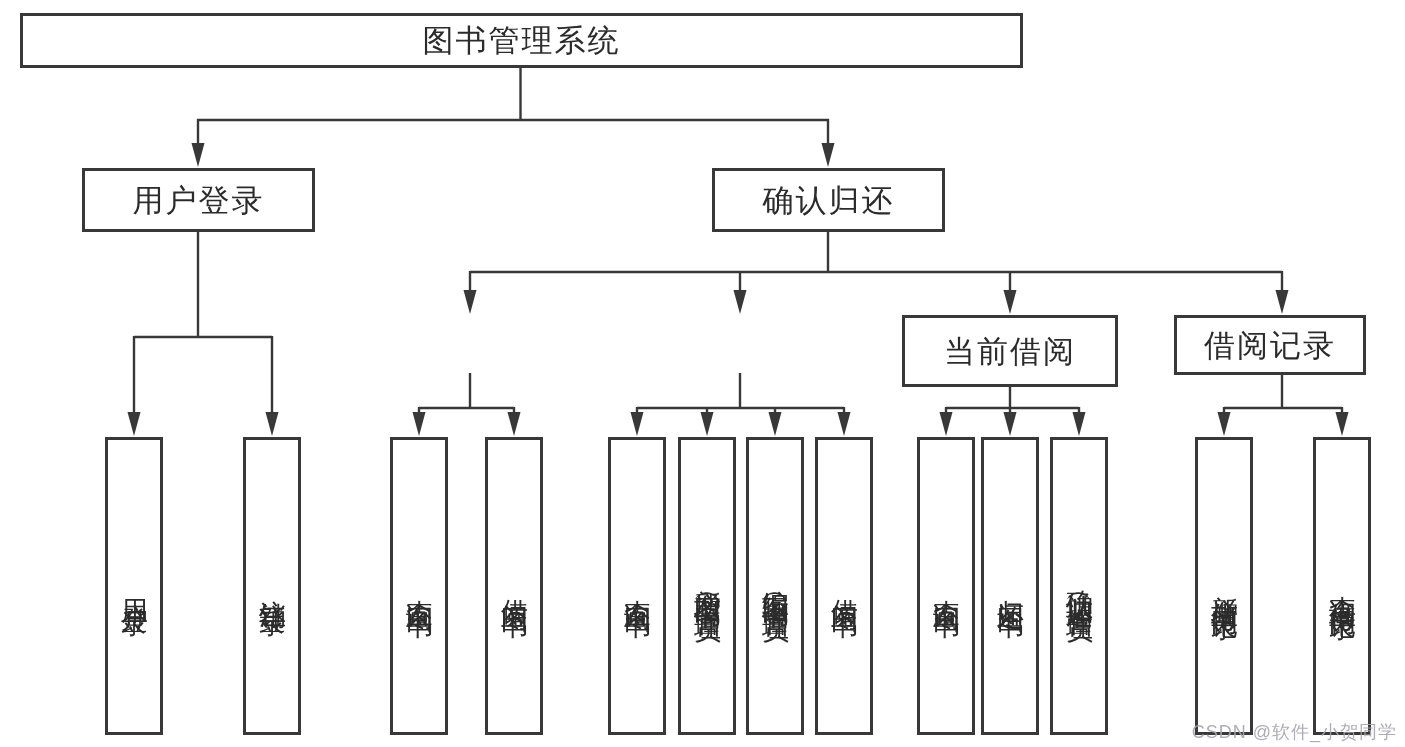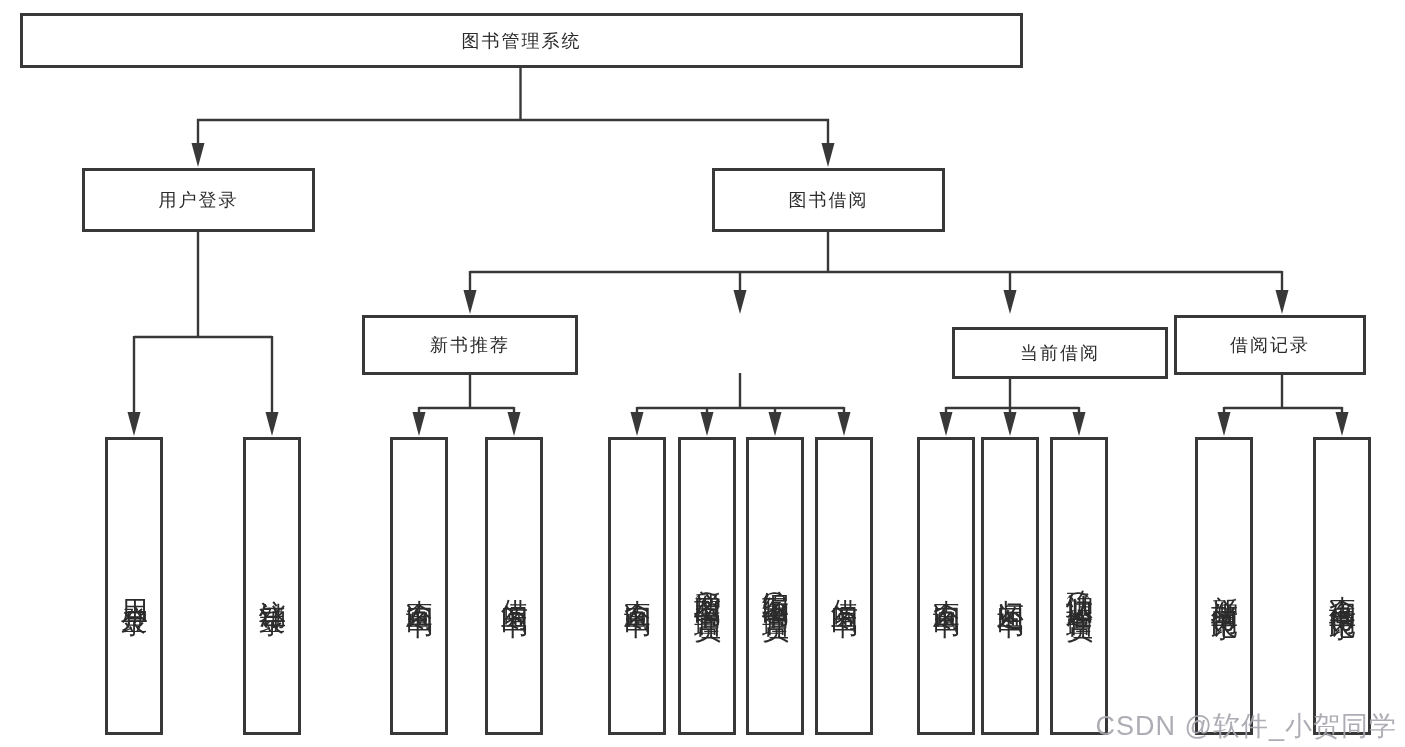--- a/index.html
+++ b/index.html
@@ -23,42 +23,42 @@
     position: absolute;
     box-sizing: border-box;
     background: #ffffff;
     border: 3px solid #383838;
     display: flex;
     align-items: center;
     justify-content: center;
     text-align: center;
   }
   .hbox {
-    font-size: 18px;
+    font-size: 31px;
     letter-spacing: 2px;
     line-height: 1;
   }
   .vbox {
     width: 58px;
     height: 298px;
     top: 437px;
   }
   .vbox .vtext {
     writing-mode: vertical-rl;
     text-orientation: mixed;
     font-size: 27px;
     letter-spacing: 4px;
     line-height: 1;
     white-space: nowrap;
   }
   .watermark {
     position: absolute;
     right: 8px;
     bottom: 3px;
-    font-size: 27px;
+    font-size: 18px;
     letter-spacing: 1px;
     color: #a8a6ae;
     opacity: 0.92;
     z-index: 5;
     pointer-events: none;
   }
 </style>
 </head>
 <body>
 
@@ -122,24 +122,23 @@
     <line x1="1224" y1="408" x2="1342" y2="408"></line>
     <line x1="1224" y1="407" x2="1224" y2="415"></line>
     <polygon points="1217.5,412 1230.5,412 1224,436"></polygon>
     <line x1="1342" y1="407" x2="1342" y2="415"></line>
     <polygon points="1335.5,412 1348.5,412 1342,436"></polygon>
   </svg>
 
   <div class="box hbox" style="left:20px; top:13px; width:1003px; height:55px;">图书管理系统</div>
 
   <div class="box hbox" style="left:82px; top:168px; width:233px; height:64px;">用户登录</div>
-  <div class="box hbox" style="left:712px; top:168px; width:233px; height:64px;">图书借阅</div>
+  <div class="box hbox" style="left:712px; top:168px; width:233px; height:64px;">确认归还</div>
 
-  <div class="box hbox" style="left:362px; top:315px; width:216px; height:60px;">新书推荐</div>
-  <div class="box hbox" style="left:952px; top:315px; width:216px; height:52px;margin-top:12px;">当前借阅</div>
+  <div class="box hbox" style="left:902px; top:315px; width:216px; height:72px;">当前借阅</div>
   <div class="box hbox" style="left:1174px; top:315px; width:192px; height:60px;">借阅记录</div>
 
   <div class="box vbox" style="left:105px;">
     <span class="vtext">用户登录</span>
   </div>
   <div class="box vbox" style="left:243px;">
     <span class="vtext">注销登录</span>
   </div>
   <div class="box vbox" style="left:390px;">
     <span class="vtext">查询图书</span>

